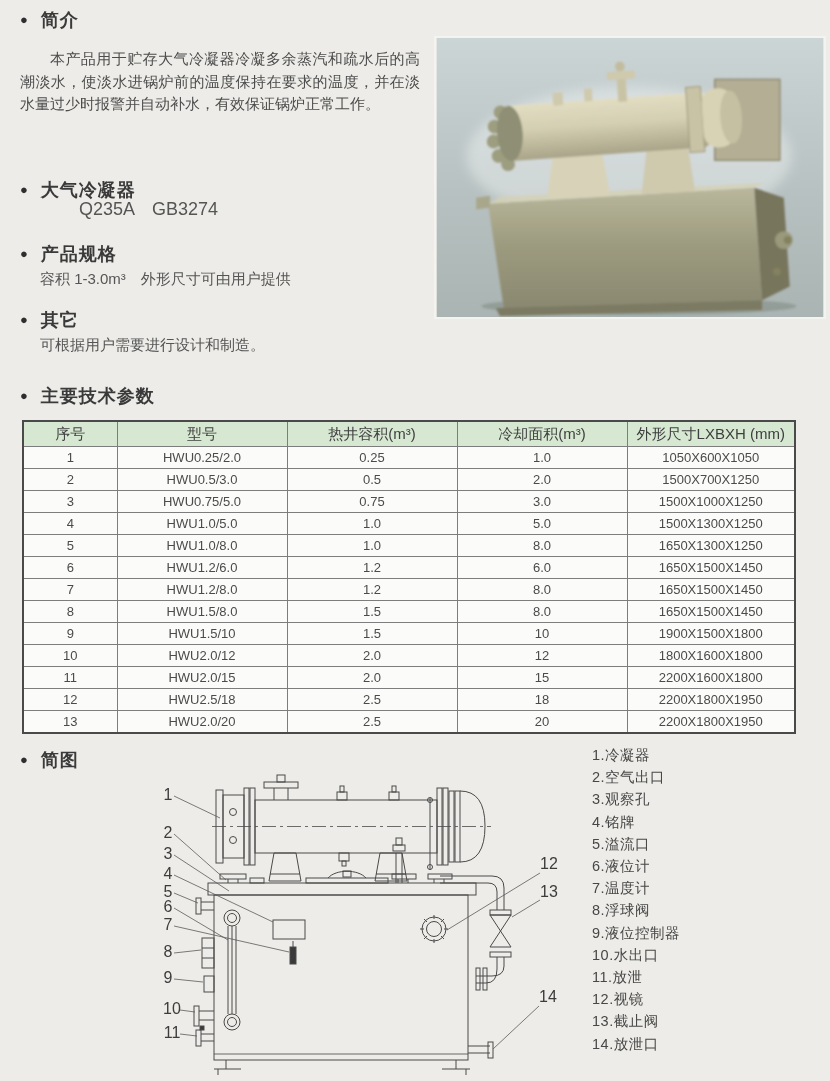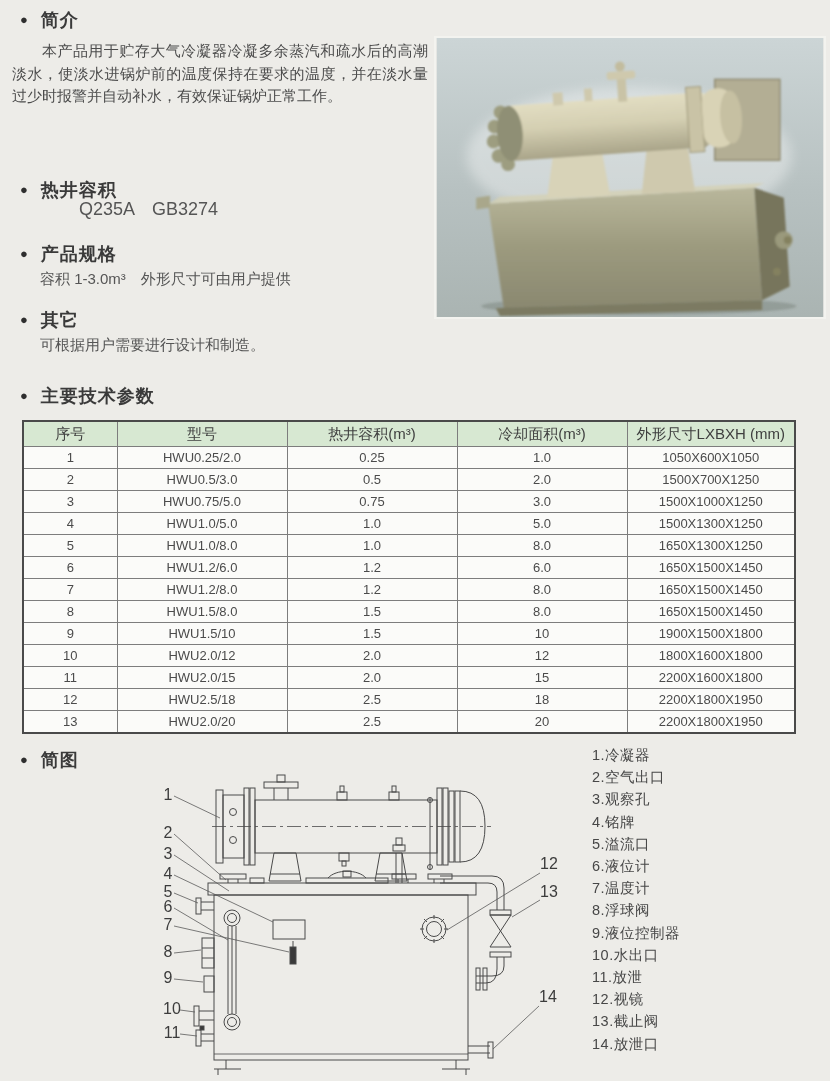--- a/index.html
+++ b/index.html
@@ -6,21 +6,21 @@
   body{
     width:830px;height:1081px;position:relative;overflow:hidden;
     background:#edece8;
     font-family:"Liberation Sans","DejaVu Sans",sans-serif;
     color:#4a4a4a;
   }
   .sec-head{position:absolute;display:flex;align-items:center;gap:12px;
     font-size:18px;font-weight:bold;color:#3a3a3a;letter-spacing:1px;}
   .sec-head .bullet{font-size:13px;color:#2e2e2e;transform:translateY(-1px);}
   .body-text{font-size:15px;line-height:22.5px;color:#4c4c4c;text-align:justify;}
-  .indent p{text-indent:2em;margin:4px;}
+  .indent p{text-indent:2em;margin:12px;}
   #intro-para{position:absolute;left:8px;top:36px;width:424px;}
   #photo{position:absolute;left:434px;top:36px;width:392px;height:283px;
     border:2px solid #f3f3ef;box-sizing:border-box;}
   #material-content{position:absolute;left:40px;top:197px;font-size:18px;color:#555;margin-left:39px;}
   #spec-content{position:absolute;left:40px;top:270px;font-size:15px;color:#555;text-align:right;}
   #other-content{position:absolute;left:40px;top:336px;font-size:15px;color:#555;}
   #params-table{position:absolute;left:22px;top:420px;width:772px;
     border-collapse:collapse;table-layout:fixed;
     font-size:13px;color:#4b4b4b;background:#fbfbf9;}
   #params-table th,#params-table td{
@@ -101,21 +101,21 @@
       </g>
       <circle cx="352" cy="205" r="9" fill="#9a997c"></circle>
         <circle cx="356" cy="205" r="4" fill="#84815f"></circle>
       <circle cx="345" cy="237" r="4" fill="#84815f"></circle>
     </g>
   </svg>
 </div>
 
 <div class="sec-head" style="left:20px;top:178px;">
   <span class="bullet">●</span>
-  <span>热井容积</span>
+  <span>大气冷凝器</span>
 </div>
 <div id="material-content">Q235A　GB3274</div>
 
 <div class="sec-head" style="left:20px;top:242px;">
   <span class="bullet">●</span>
   <span>产品规格</span>
 </div>
 <div id="spec-content">容积 1-3.0m³　外形尺寸可由用户提供</div>
 
 <div class="sec-head" style="left:20px;top:308px;">

